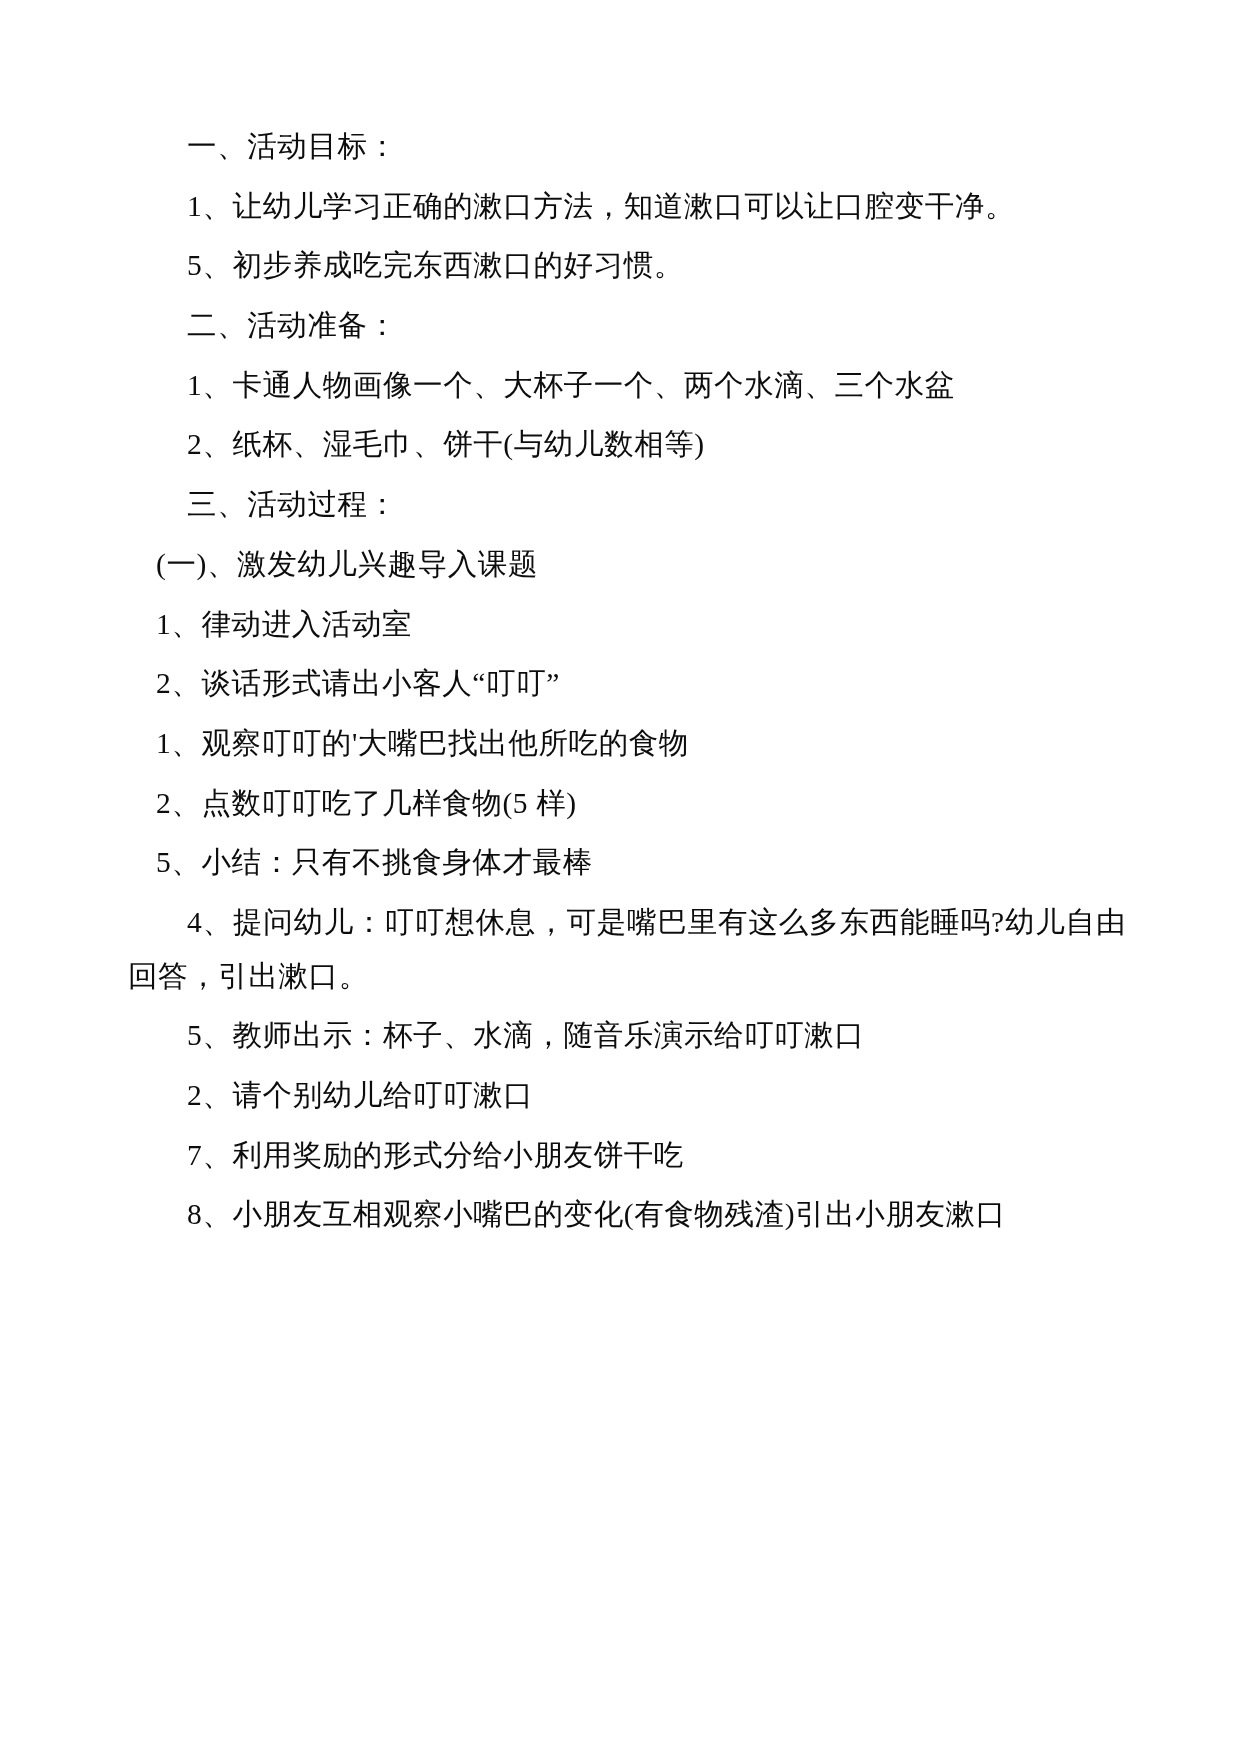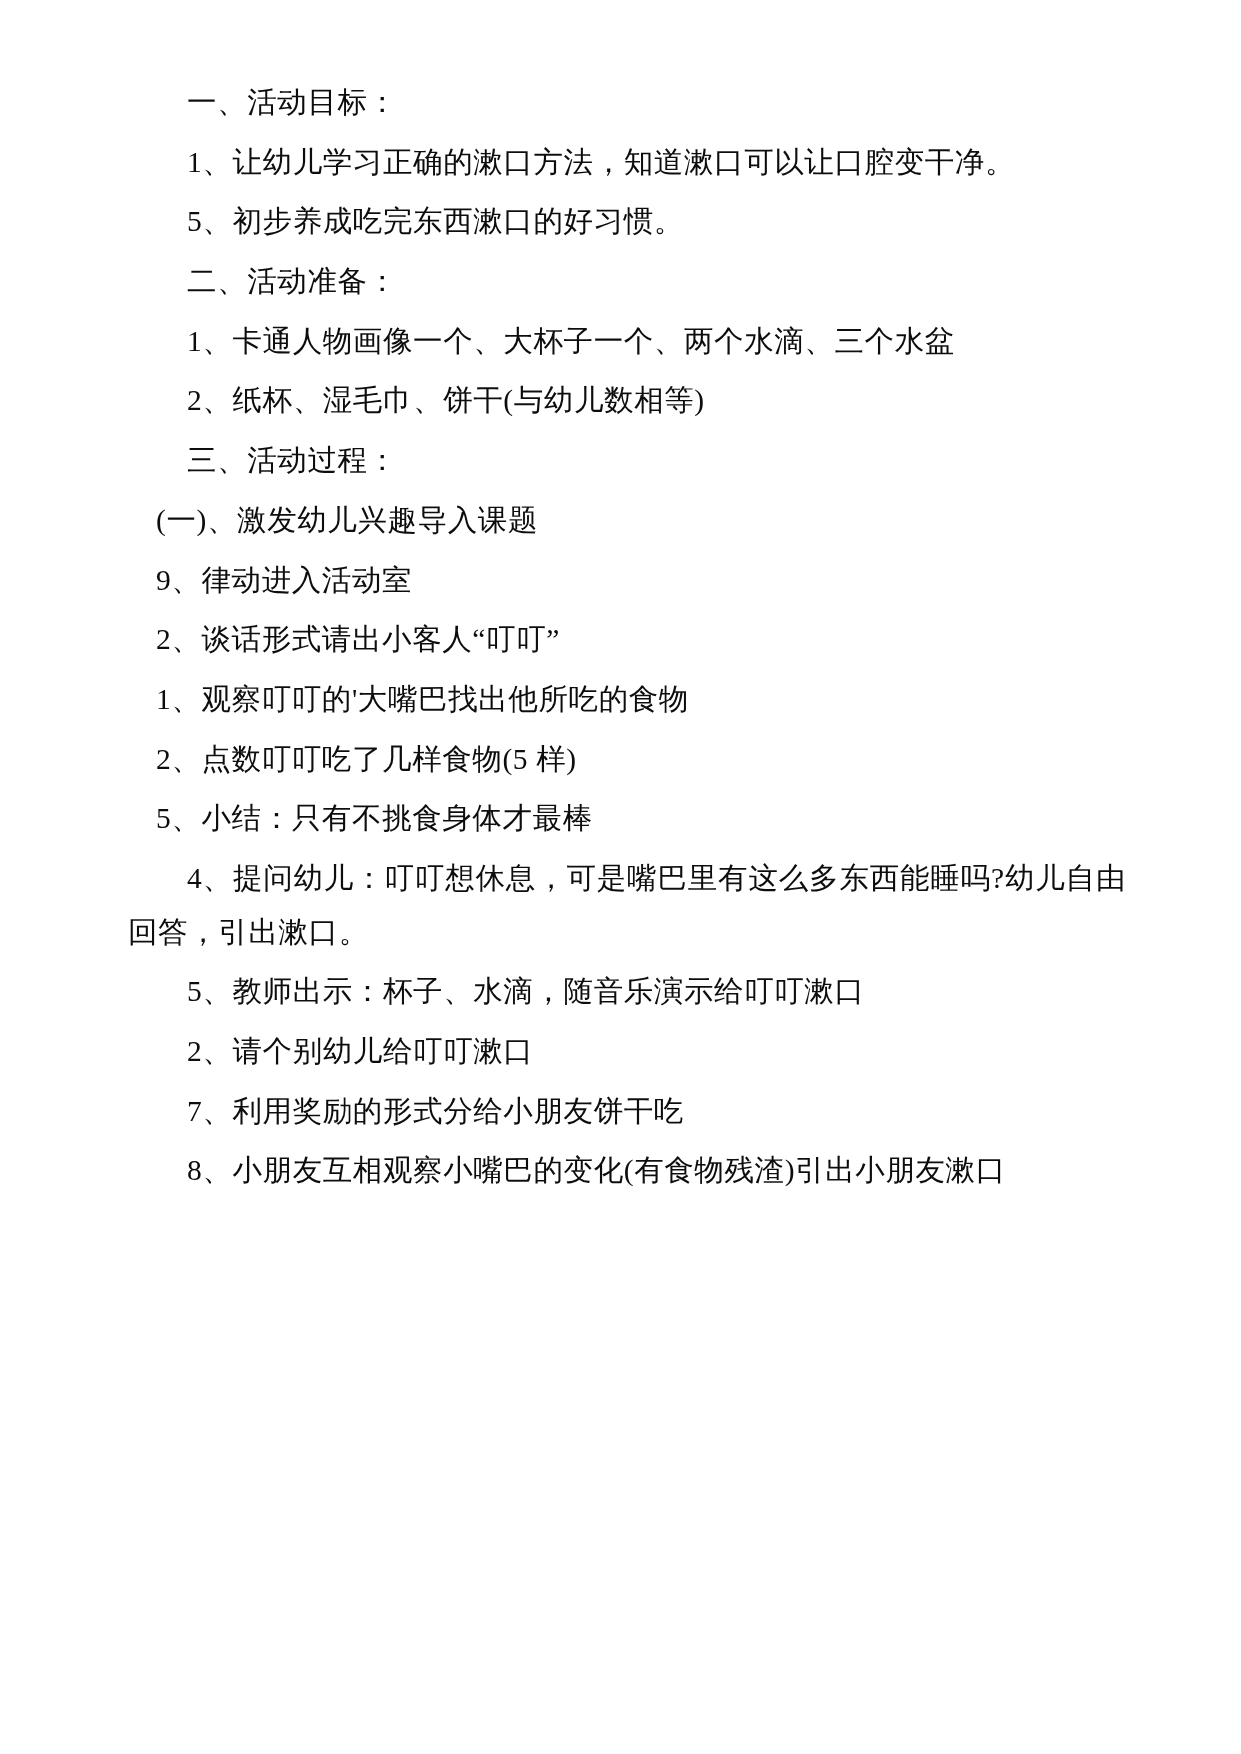--- a/index.html
+++ b/index.html
@@ -12,21 +12,21 @@
     height: 1754px;
     font-family: "Liberation Serif", "DejaVu Serif", serif;
     color: #000000;
     position: relative;
     overflow: hidden;
   }
   .page {
     box-sizing: border-box;
     width: 1241px;
     height: 1754px;
-    padding: 76px 115px 80px 128px;
+    padding: 120px 115px 80px 128px;
   }
   .doc-body {
     font-size: 29.5px;
     line-height: 1.82;
     letter-spacing: 0.6px;
     text-align: justify;
     color: #0d0d0d;
   }
   .para {
     margin: 0 0 6px 0;
@@ -47,21 +47,21 @@
 <div class="page">
   <div class="doc-body">
     <p class="para indent">一、活动目标：</p>
     <p class="para indent">1、让幼儿学习正确的漱口方法，知道漱口可以让口腔变干净。</p>
     <p class="para indent">5、初步养成吃完东西漱口的好习惯。</p>
     <p class="para indent">二、活动准备：</p>
     <p class="para indent">1、卡通人物画像一个、大杯子一个、两个水滴、三个水盆</p>
     <p class="para indent">2、纸杯、湿毛巾、饼干(与幼儿数相等)</p>
     <p class="para indent">三、活动过程：</p>
     <p class="para noindent">(一)、激发幼儿兴趣导入课题</p>
-    <p class="para noindent">9、律动进入活动室</p>
+    <p class="para noindent">1、律动进入活动室</p>
     <p class="para noindent">2、谈话形式请出小客人“叮叮”</p>
     <p class="para noindent">1、观察叮叮的'大嘴巴找出他所吃的食物</p>
     <p class="para noindent">2、点数叮叮吃了几样食物(5 样)</p>
     <p class="para noindent">5、小结：只有不挑食身体才最棒</p>
     <p class="para indent">4、提问幼儿：叮叮想休息，可是嘴巴里有这么多东西能睡吗?幼儿自由回答，引出漱口。</p>
     <p class="para indent">5、教师出示：杯子、水滴，随音乐演示给叮叮漱口</p>
     <p class="para indent">2、请个别幼儿给叮叮漱口</p>
     <p class="para indent">7、利用奖励的形式分给小朋友饼干吃</p>
     <p class="para indent">8、小朋友互相观察小嘴巴的变化(有食物残渣)引出小朋友漱口</p>
   </div>

